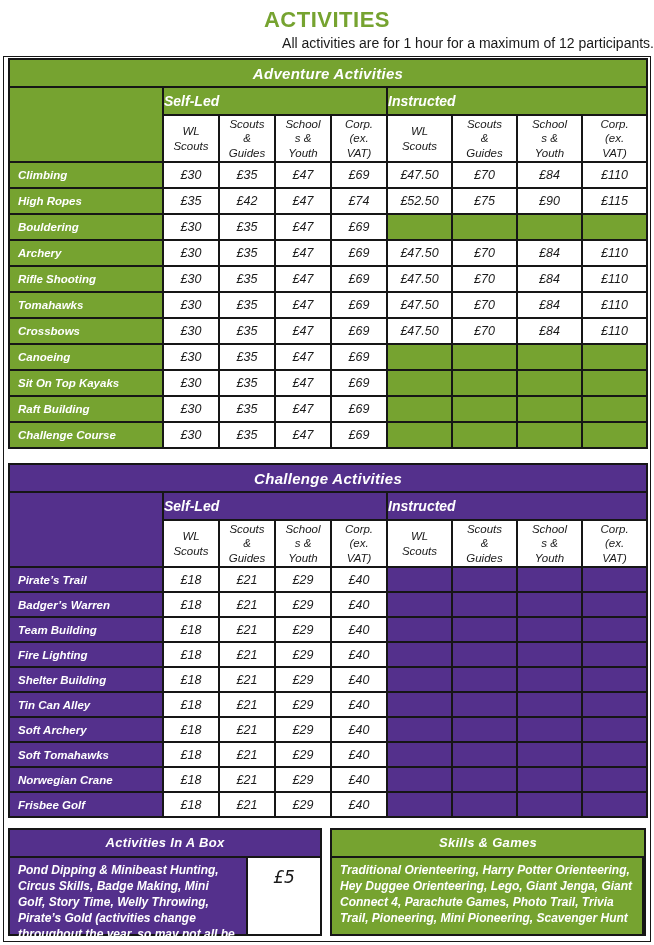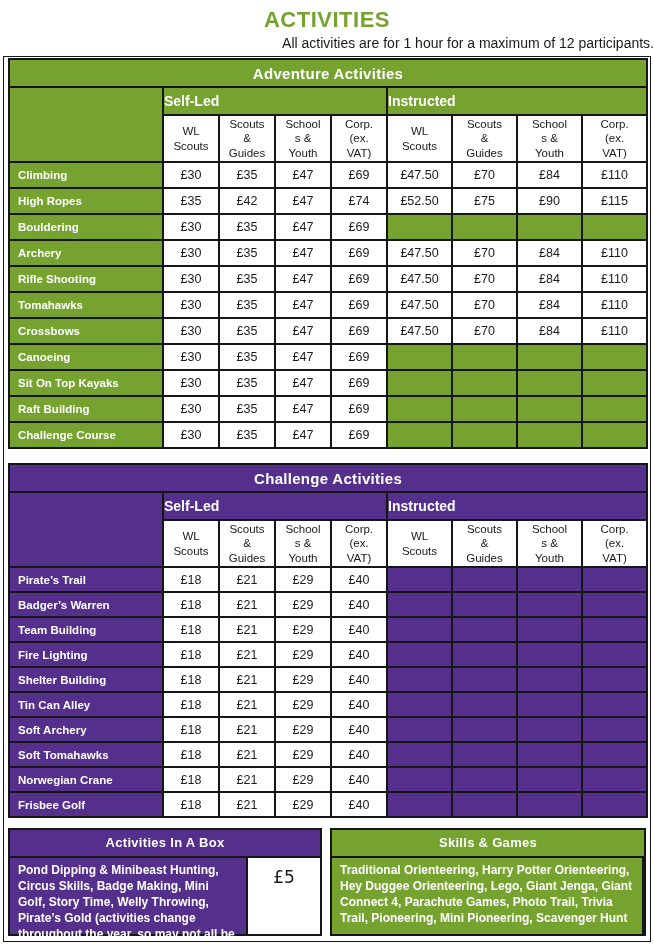--- a/index.html
+++ b/index.html
@@ -16,21 +16,21 @@
   }
   .page-title{
     text-align:center;font-weight:bold;font-size:22px;
     color:var(--green);margin:7px 0 2px 0;letter-spacing:.5px;
   }
   .page-subtitle{
     text-align:right;font-size:14px;color:var(--ink);margin-bottom:5px;
   }
   .outer{
     margin:0 3px;border:1px solid var(--border);
-    padding:1px 4px 10px 4px;height:873px;box-sizing:content-box;
+    padding:1px 4px 10px 4px;height:873px;box-sizing:content-box;font-style:italic;
   }
   table.price-table{
     width:638px;border-collapse:collapse;table-layout:fixed;
   }
   table.green-table{--accent:var(--green);}
   table.purple-table{--accent:var(--purple);}
   .price-table th,.price-table td{
     border:2px solid var(--border);padding:0;overflow:hidden;
   }
   .t-title{

